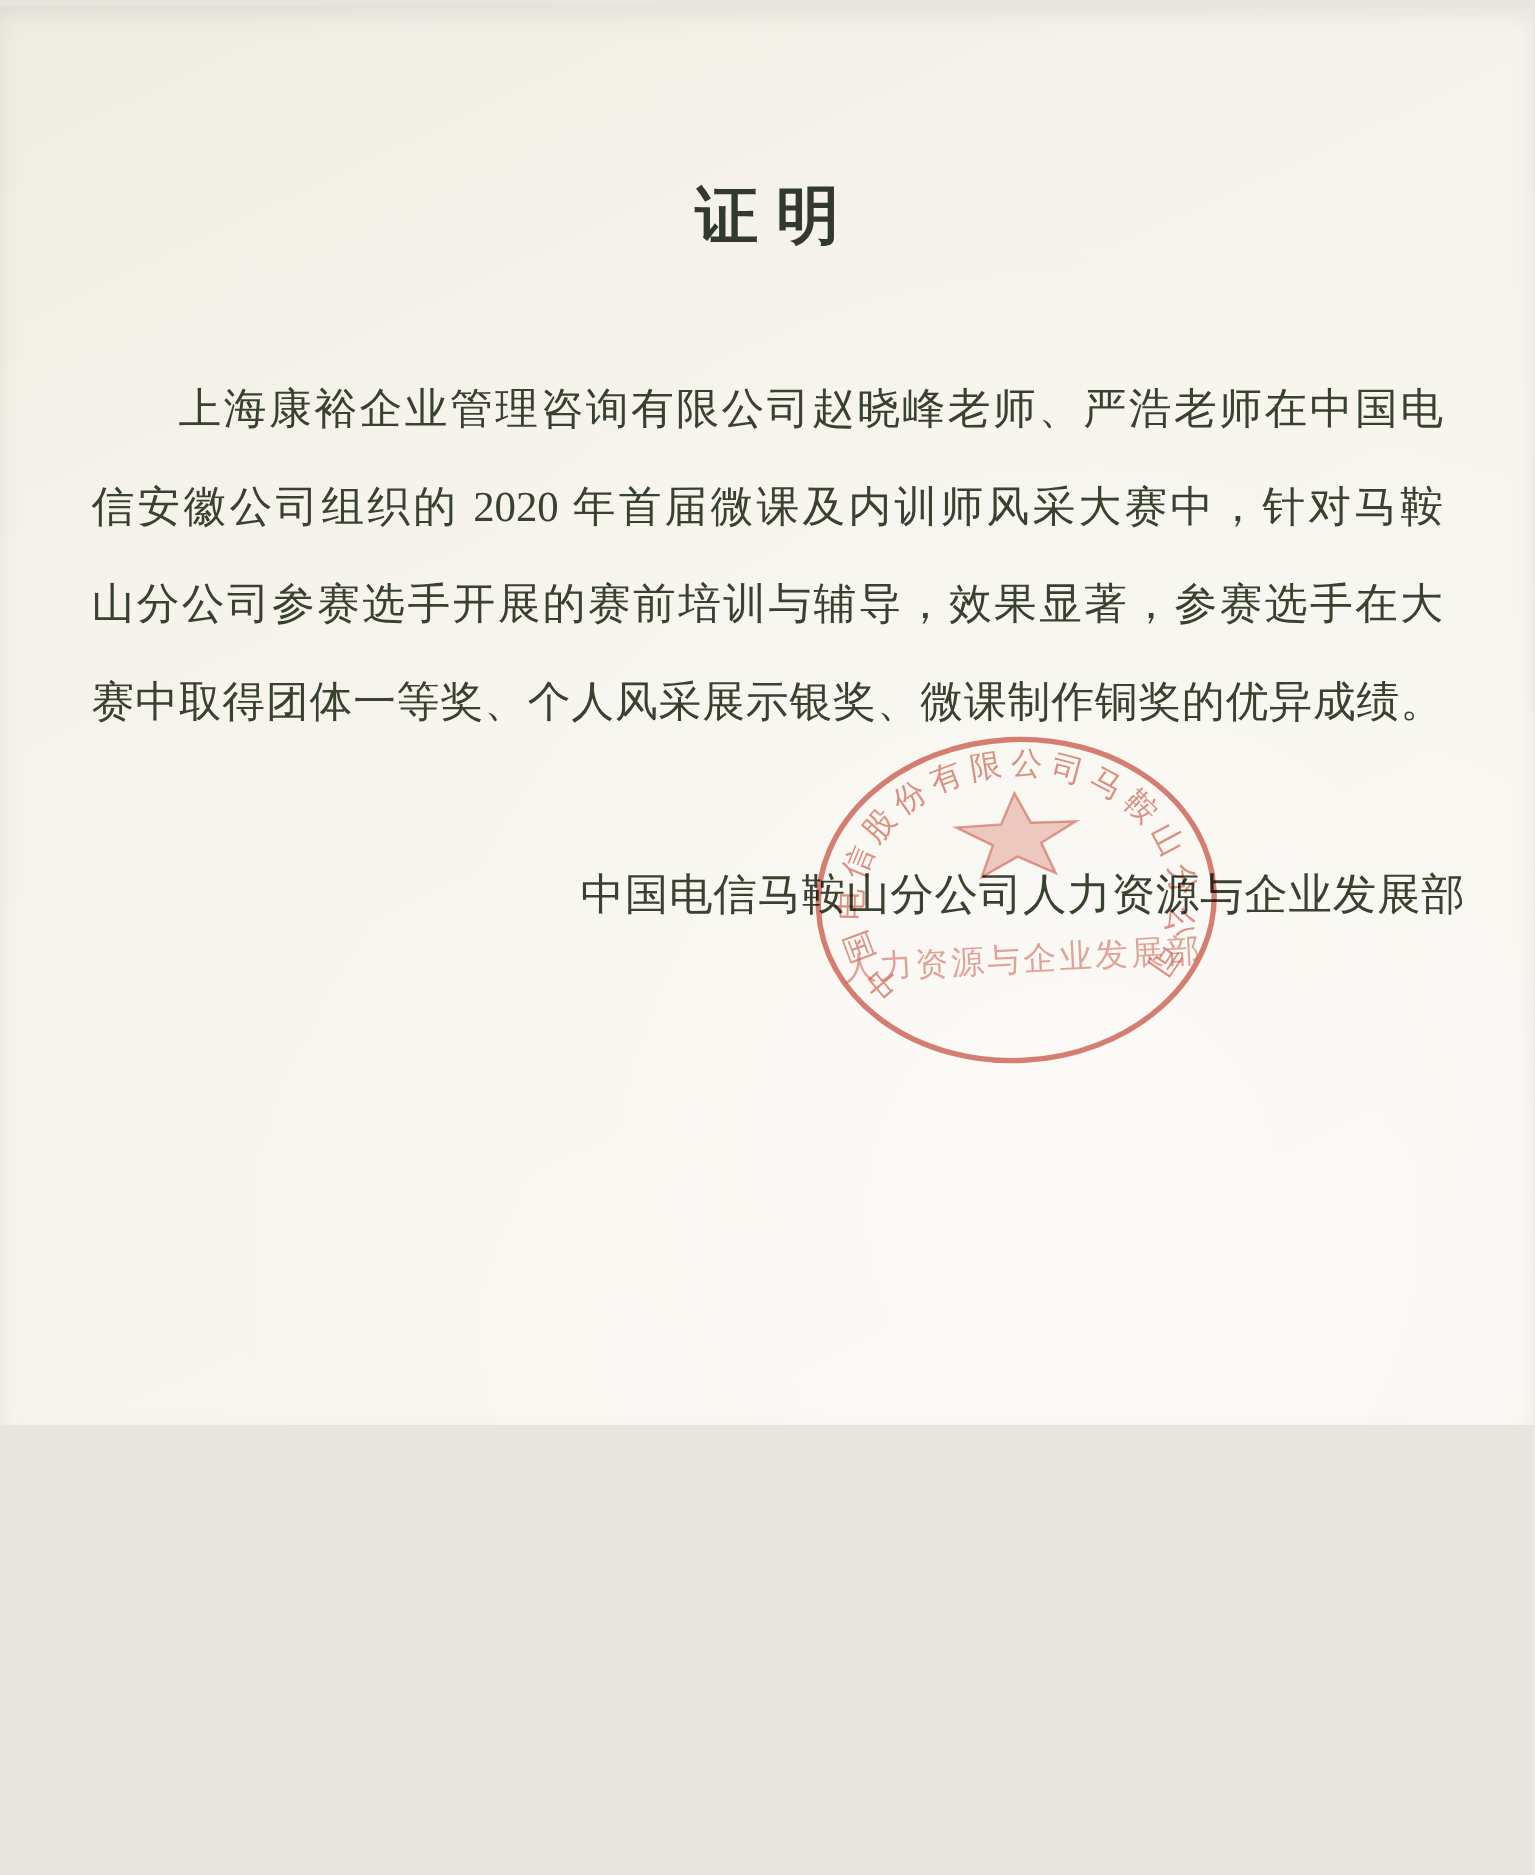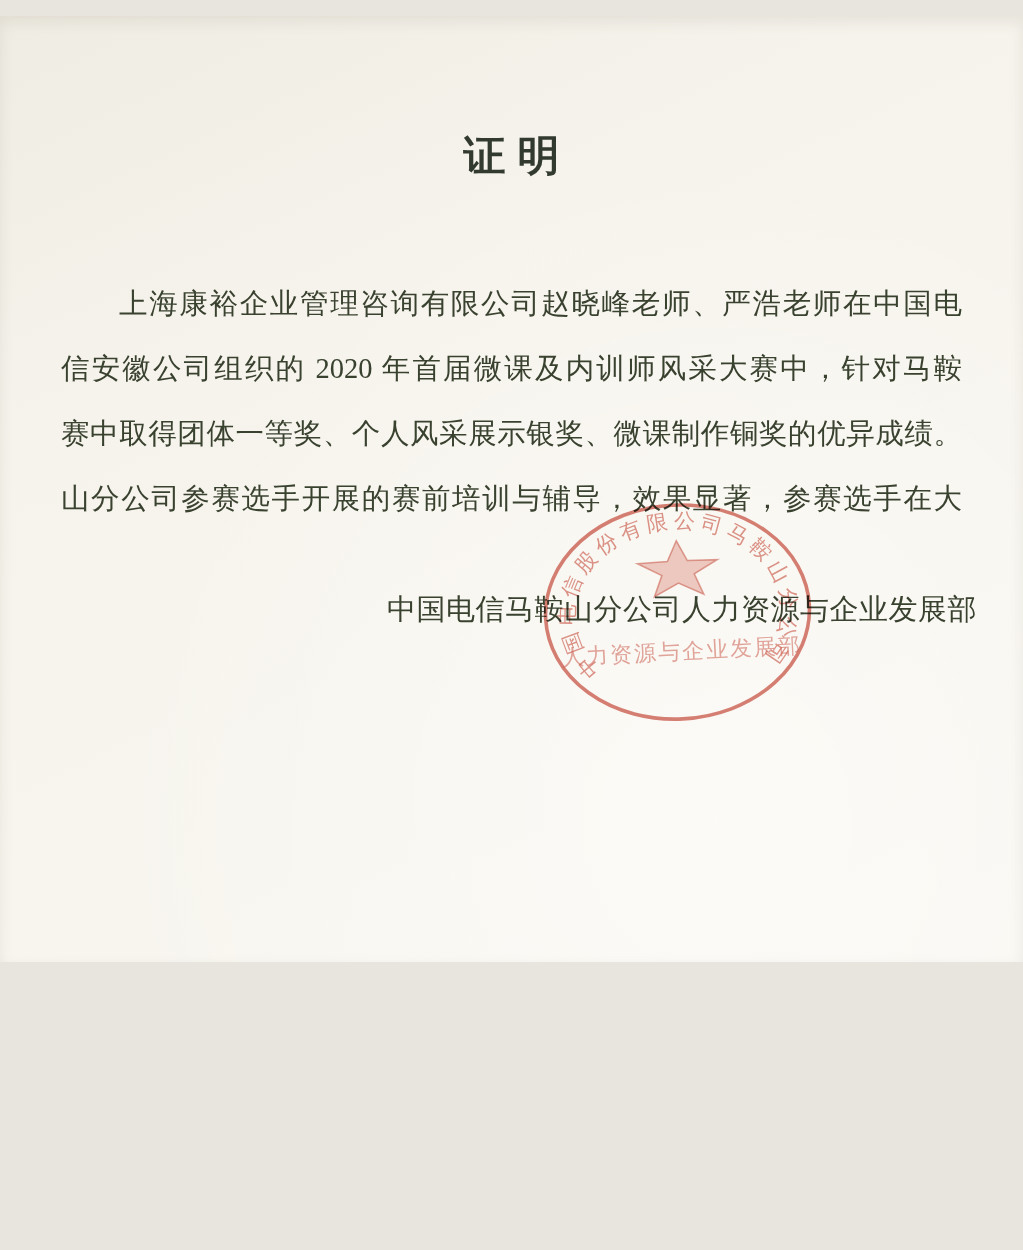--- a/index.html
+++ b/index.html
@@ -1,20 +1,20 @@
 <!DOCTYPE html>
 <html><head>
 <meta charset="utf-8">
 <style>
   html, body { margin: 0; padding: 0; background: #e8e5de; }
   .paper {
     position: relative;
     width: 1023px;
     height: 946px;
-    margin: 16px auto;
+    margin: 4px auto;
     overflow: hidden;
     background:
       radial-gradient(ellipse at 70% 85%, rgba(255,255,255,0.5), rgba(255,255,255,0) 60%),
       linear-gradient(155deg, #efece3 0%, #f6f3ec 30%, #f7f5ee 65%, #f9f7f1 100%);
     box-shadow: inset 0 6px 14px rgba(120,115,100,0.12);
     font-family: "Liberation Serif", "DejaVu Serif", serif;
     color: #3a4238;
   }
   .doc-title {
     position: absolute;
@@ -23,21 +23,21 @@
     width: 100%;
     text-align: center;
     font-size: 42px;
     font-weight: bold;
     letter-spacing: 12px;
     text-indent: 12px; 
     color: #323a30;
   }
   .doc-body {
     position: absolute;
-    top: 255px;
+    top: 237px;
     left: 61px;
     width: 901px;
   }
   .body-line {
     height: 65px;
     line-height: 65px;
     font-size: 28.5px;
     text-align: justify;
     text-align-last: justify;
     white-space: normal;
@@ -95,22 +95,22 @@
 </head>
 <body>
 
 <div class="paper">
 
   <div class="doc-title">证明</div>
 
   <div class="doc-body">
     <div class="body-line first">上海康裕企业管理咨询有限公司赵晓峰老师、严浩老师在中国电</div>
     <div class="body-line">信安徽公司组织的 2020 年首届微课及内训师风采大赛中，针对马鞍</div>
+    <div class="body-line">山分公司参赛选手开展的赛前培训与辅导，效果显著，参赛选手在大</div>
     <div class="body-line">赛中取得团体一等奖、个人风采展示银奖、微课制作铜奖的优异成绩。</div>
-    <div class="body-line">山分公司参赛选手开展的赛前培训与辅导，效果显著，参赛选手在大</div>
   </div>
 
   <div class="doc-signature">中国电信马鞍山分公司人力资源与企业发展部</div>
 
 
   <div class="seal">
     <svg viewBox="0 0 290 240" xmlns="http://www.w3.org/2000/svg">
       <g transform="rotate(-3 145 119)">
         <ellipse cx="144.5" cy="119" rx="132" ry="107" fill="none" stroke="rgba(198,64,48,0.75)" stroke-width="3.6"></ellipse>
         <path id="sealArc" d="M 65.3 173 A 104 84 0 1 1 224.7 173" fill="none"></path>

